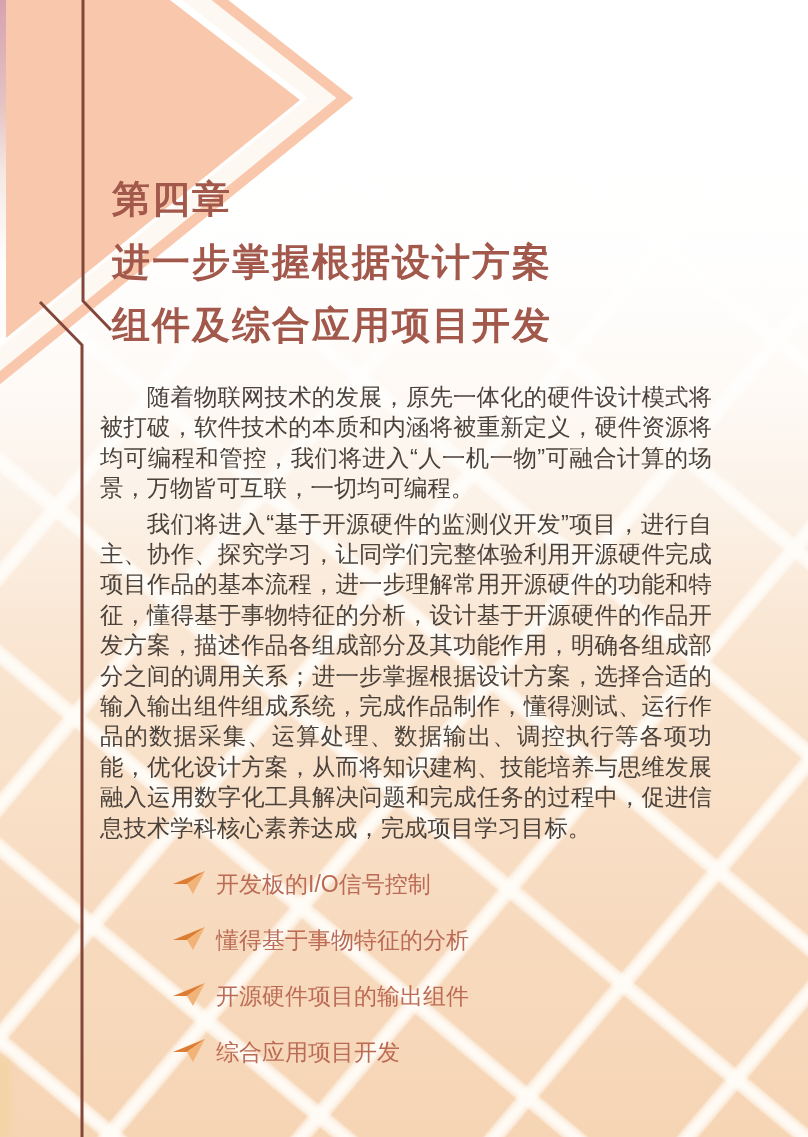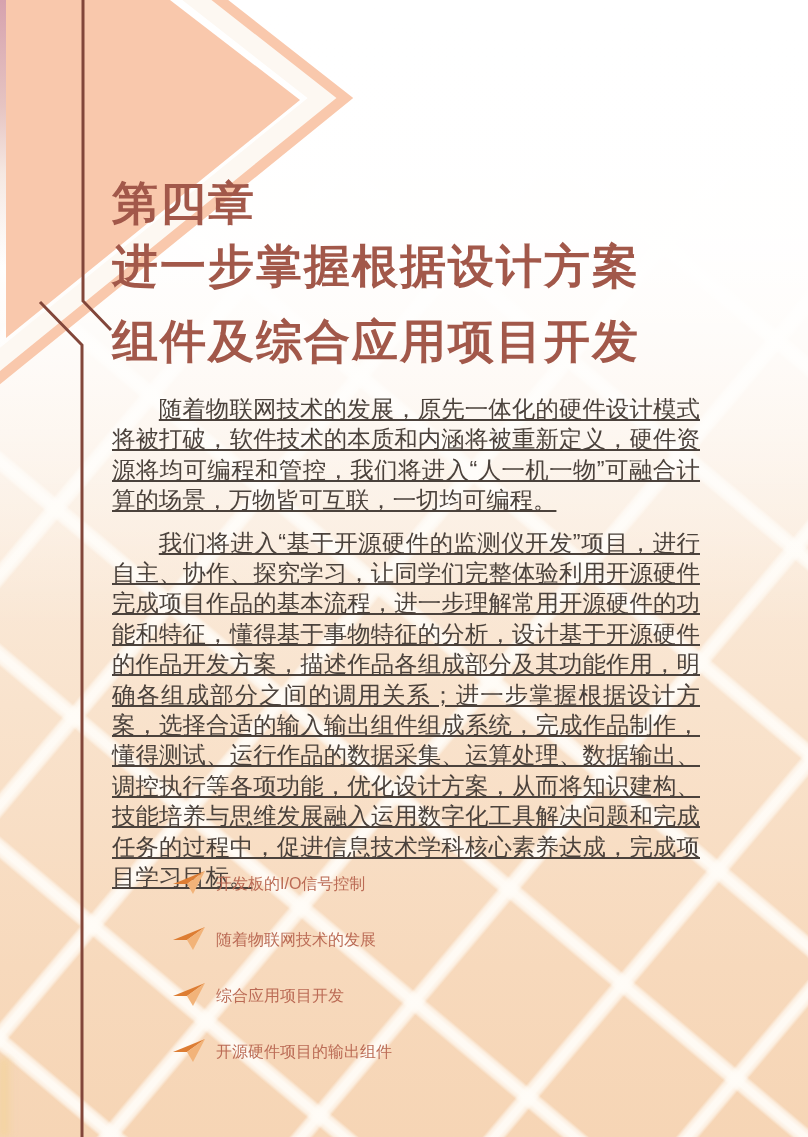--- a/index.html
+++ b/index.html
@@ -37,37 +37,37 @@
   }
   .corner-glow{
     position:absolute;left:0;top:1058px;width:14px;height:79px;
     background:linear-gradient(90deg,rgba(242,211,152,.95),rgba(242,211,152,0));
     filter:blur(3px);
   }
   .deco{position:absolute;left:0;top:0;}
   
   .chapter-label,.title-line{
     position:absolute;left:112px;color:#a2584a;font-weight:900;
-    font-size:46px;letter-spacing:2px;line-height:1;white-space:nowrap;
+    font-size:38px;letter-spacing:2px;line-height:1;white-space:nowrap;
   }
   .chapter-label{top:180px;}
   .title-line1{top:243px;}
-  .title-line2{top:318px;}
+  .title-line2{top:306px;}
   .intro{
     position:absolute;left:100px;top:382px;width:612px;
     color:#4b423c;font-size:23.4px;line-height:30.4px;
     text-align:justify;text-justify:inter-ideograph;
   }
-  .intro p{margin:12px;text-indent:2em;text-decoration:underline;}
+  .intro p{margin:0;text-indent:2em;}
   .intro p + p{margin-top:5px;}
   
   .toc{position:absolute;left:172px;top:870px;}
   .toc-item{
     display:flex;align-items:center;height:28px;margin-bottom:28px;
-    color:#bb6b55;font-size:16px;white-space:nowrap;
+    color:#bb6b55;font-size:23px;white-space:nowrap;
   }
   .toc-item .plane{width:34px;height:28px;margin-right:10px;flex:0 0 auto;}
 </style>
 </head>
 <body>
 
 <div class="page-bg"></div>
 <div class="edge-strip"></div>
 <div class="corner-glow"></div>
 
@@ -98,29 +98,29 @@
       <polygon points="1,14 33,1 15,14" fill="#dd7d33"></polygon>
       <polygon points="33,1 15,14 21,24" fill="#f2b379"></polygon>
     </svg>
     <span>开发板的I/O信号控制</span>
   </div>
   <div class="toc-item">
     <svg class="plane" viewBox="0 0 34 28">
       <polygon points="1,14 33,1 15,14" fill="#dd7d33"></polygon>
       <polygon points="33,1 15,14 21,24" fill="#f2b379"></polygon>
     </svg>
-    <span>随着物联网技术的发展</span>
+    <span>懂得基于事物特征的分析</span>
+  </div>
+  <div class="toc-item">
+    <svg class="plane" viewBox="0 0 34 28">
+      <polygon points="1,14 33,1 15,14" fill="#dd7d33"></polygon>
+      <polygon points="33,1 15,14 21,24" fill="#f2b379"></polygon>
+    </svg>
+    <span>开源硬件项目的输出组件</span>
   </div>
   <div class="toc-item">
     <svg class="plane" viewBox="0 0 34 28">
       <polygon points="1,14 33,1 15,14" fill="#dd7d33"></polygon>
       <polygon points="33,1 15,14 21,24" fill="#f2b379"></polygon>
     </svg>
     <span>综合应用项目开发</span>
   </div>
-  <div class="toc-item">
-    <svg class="plane" viewBox="0 0 34 28">
-      <polygon points="1,14 33,1 15,14" fill="#dd7d33"></polygon>
-      <polygon points="33,1 15,14 21,24" fill="#f2b379"></polygon>
-    </svg>
-    <span>开源硬件项目的输出组件</span>
-  </div>
 </div>
 
 </body></html>

